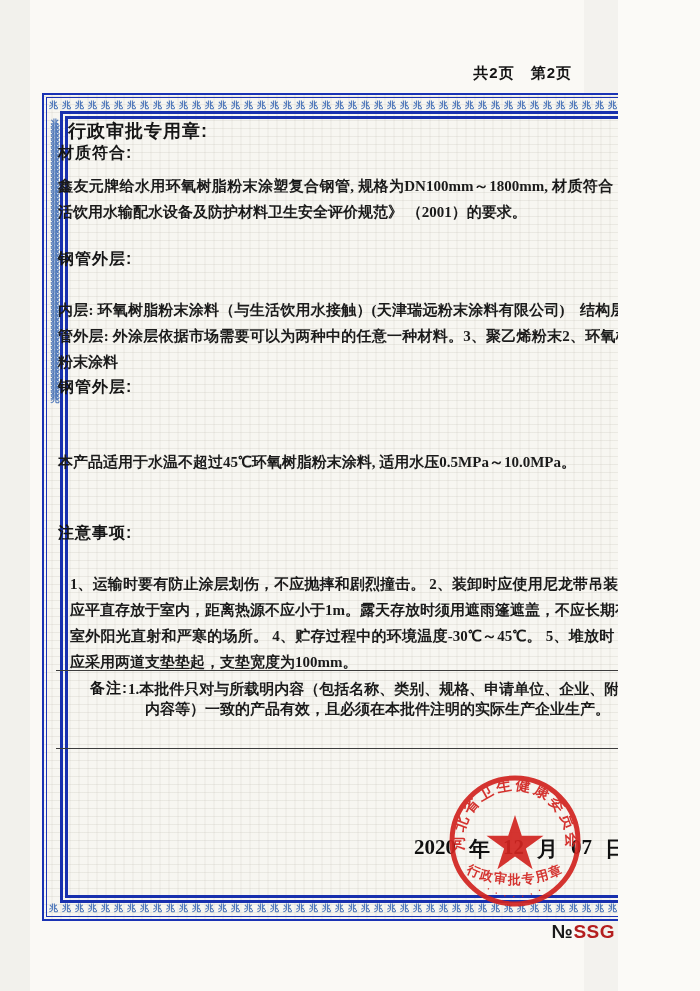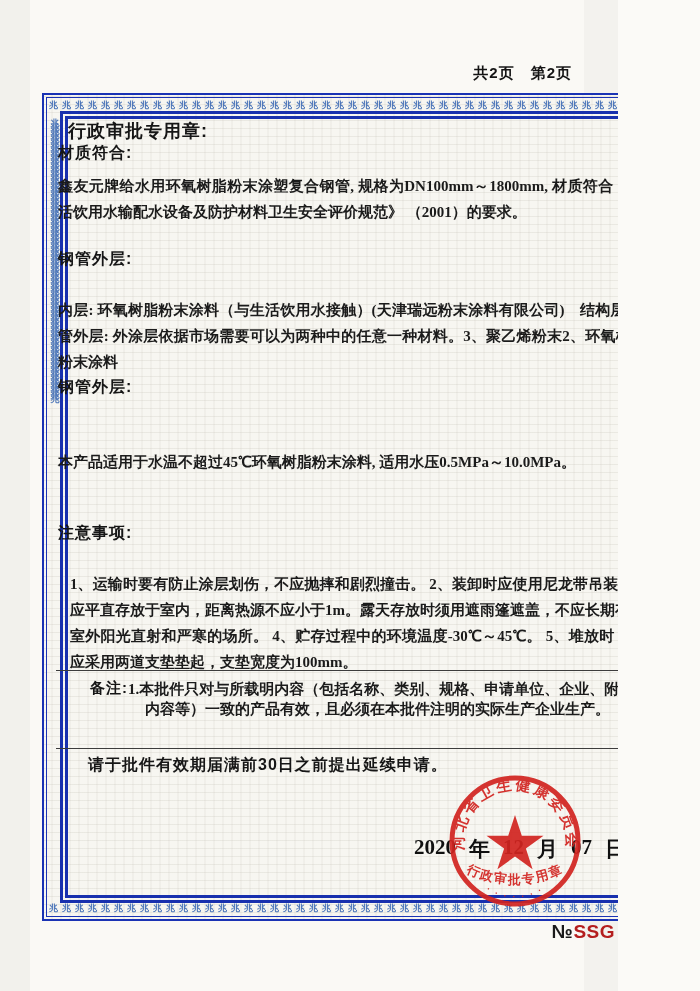--- a/index.html
+++ b/index.html
@@ -105,21 +105,20 @@
 
       <div class="remarks">
         <div class="remarks-label">备注:</div>
         <div class="remarks-items">
           <div class="item">1.本批件只对与所载明内容（包括名称、类别、规格、申请单位、企业、附件内容等）一致的产品有效，且必须在本批件注明的实际生产企业生产。</div>
         </div>
       </div>
 
       <div class="hr hr2"></div>
 
-      <div class="renewal">请于批件有效期届满前30日之前提出延续申请。</div>
     </div>
   </div>
 
   <div class="date-line">
     <span>2020</span>
     <span>年</span>
     <span>12</span>
     <span>月</span>
     <span>07</span>
     <span>日</span>

